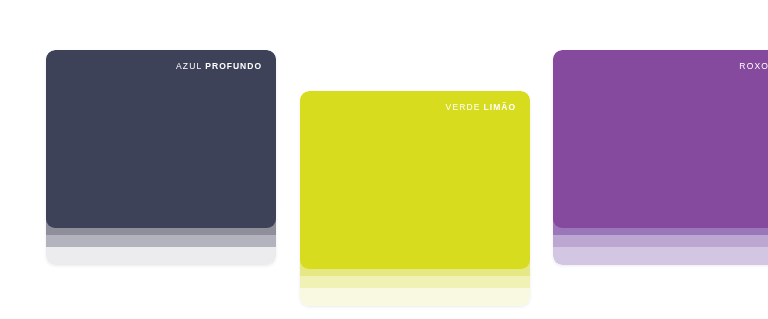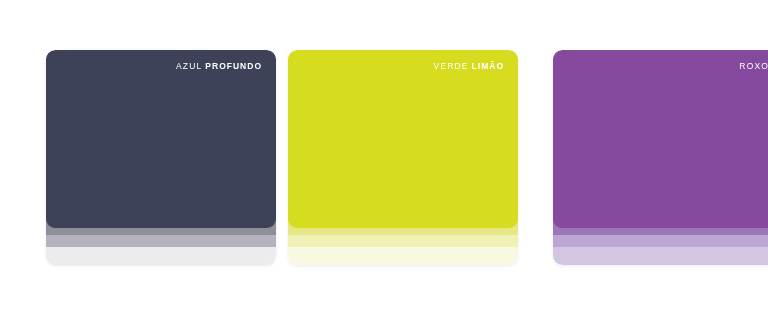--- a/index.html
+++ b/index.html
@@ -28,21 +28,21 @@
     position: absolute;
     top: 50px;
     width: 230px;
     height: 215px;
     border-radius: 9px;
     overflow: hidden;
     box-shadow: 0 1px 3px rgba(60,60,80,0.10);
   }
 
   .swatch-card.card-0 { left: 46px;  }
-  .swatch-card.card-1 { left: 288px; }
+  .swatch-card.card-1 { left: 300px; margin-top: 41px; }
   .swatch-card.card-2 { left: 533px; margin-left: 20px; }
 
   
   .swatch-main {
     position: relative;
     height: 178px;
     width: 100%;
     border-radius: 9px;
     z-index: 2;
   }

